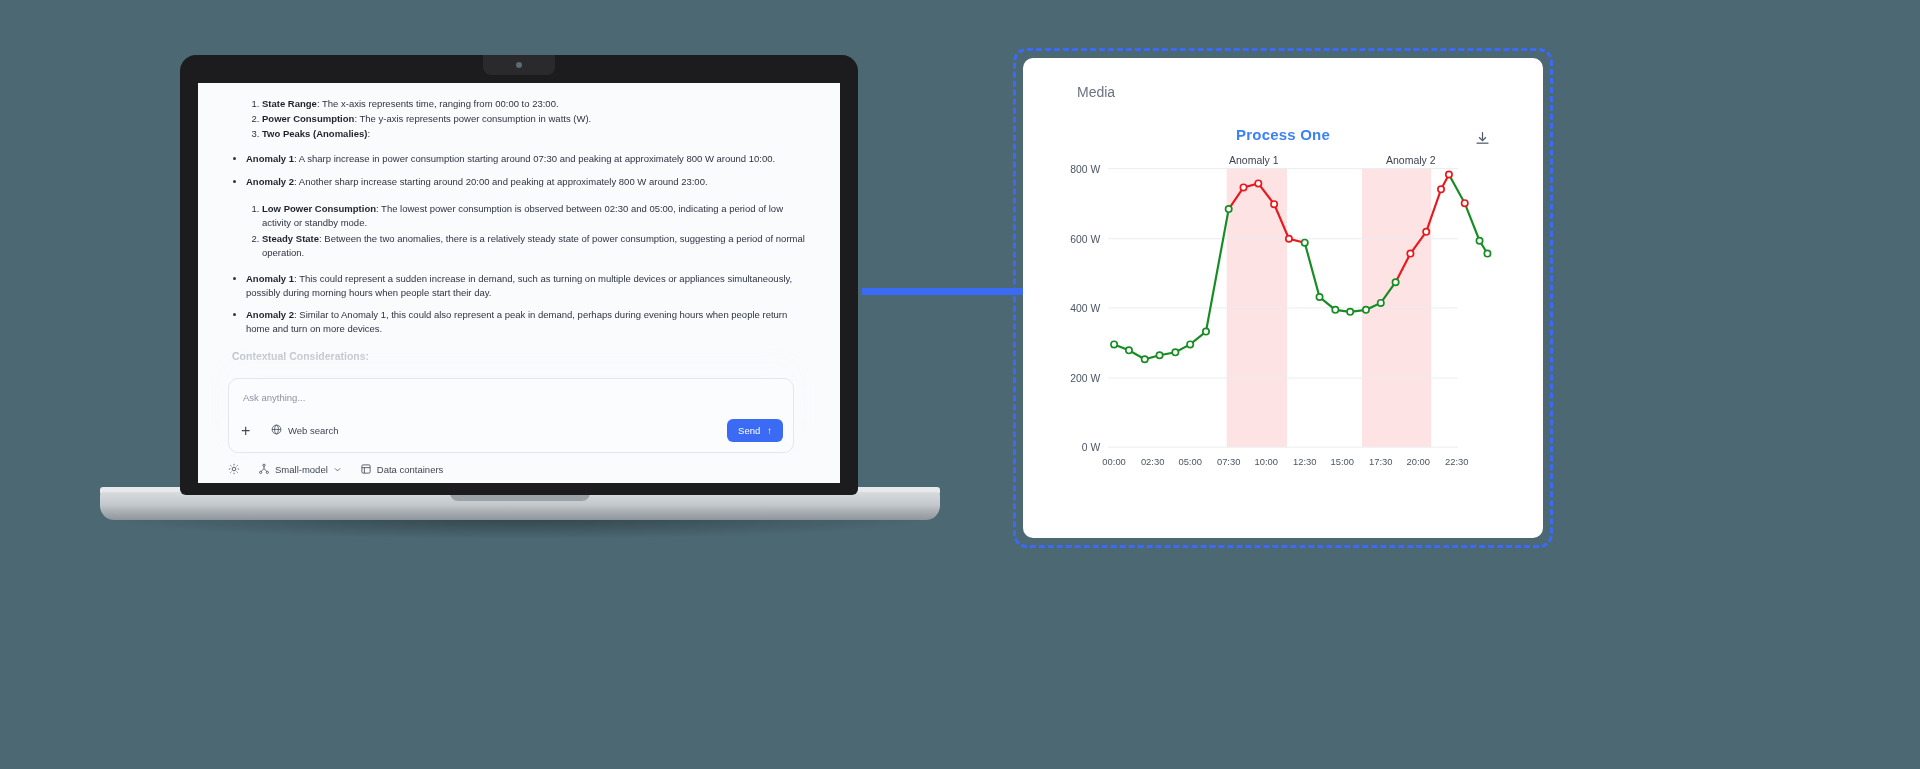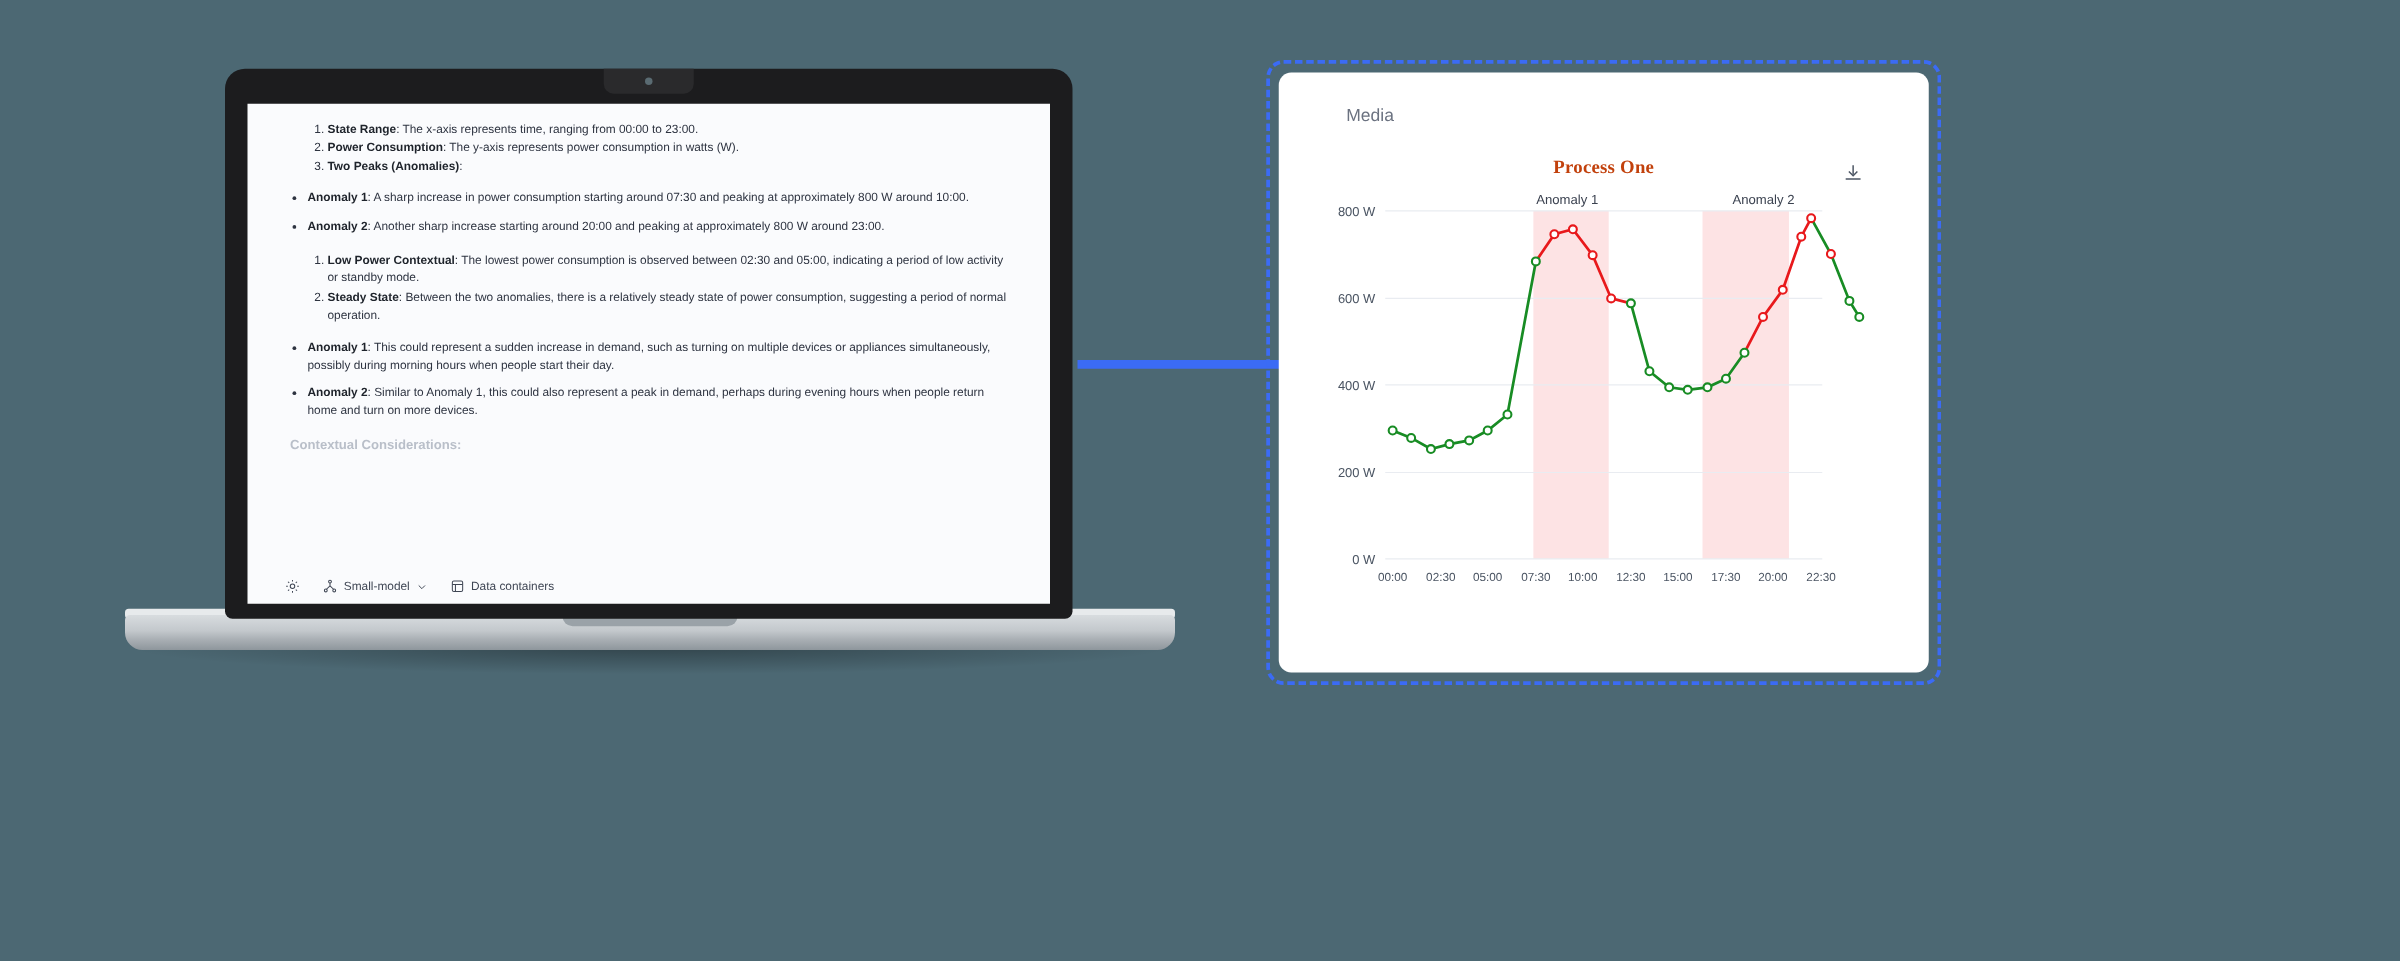--- a/index.html
+++ b/index.html
@@ -108,21 +108,21 @@
   }
   .panel-inner {
     width: 100%; height: 100%; background: #ffffff; border-radius: 10px; position: relative;
   }
   .media-label {
     position: absolute; left: 54px; top: 26px; font-size: 14px; color: #6b7280;
   }
   .dl-icon { position: absolute; right: 52px; top: 72px; cursor: pointer; }
   .chart-title {
     position: absolute; left: 0; right: 0; top: 68px; text-align: center;
-    font-size: 15px; font-weight: bold; color: #c2410c; letter-spacing: .2px; font-family: Liberation Serif, serif;
+    font-size: 15px; font-weight: bold; color: #3b82f6; letter-spacing: .2px;
   }
   .chart-area { position: absolute; left: 0; top: 0; width: 100%; height: 100%; }
   .anom-lbl { position: absolute; font-size: 10.5px; color: #3b4250; }
 </style>
 </head>
 <body>
 
 <div class="connector"></div>
 
 <div class="laptop">
@@ -154,40 +154,60 @@
           <li>
             <b>Anomaly 1</b><span>: A sharp increase in power consumption starting around 07:30 and peaking at approximately 800 W around 10:00.</span>
           </li>
           <li>
             <b>Anomaly 2</b><span>: Another sharp increase starting around 20:00 and peaking at approximately 800 W around 23:00.</span>
           </li>
         </ul>
 
         <ol class="inner">
           <li>
-            <b>Low Power Contextual</b><span>: The lowest power consumption is observed between 02:30 and 05:00, indicating a period of low activity or standby mode.</span>
+            <b>Low Power Consumption</b><span>: The lowest power consumption is observed between 02:30 and 05:00, indicating a period of low activity or standby mode.</span>
           </li>
           <li>
             <b>Steady State</b><span>: Between the two anomalies, there is a relatively steady state of power consumption, suggesting a period of normal operation.</span>
           </li>
         </ol>
 
 
         <ul>
           <li>
             <b>Anomaly 1</b><span>: This could represent a sudden increase in demand, such as turning on multiple devices or appliances simultaneously, possibly during morning hours when people start their day.</span>
           </li>
           <li>
             <b>Anomaly 2</b><span>: Similar to Anomaly 1, this could also represent a peak in demand, perhaps during evening hours when people return home and turn on more devices.</span>
           </li>
         </ul>
 
         <div class="faded">Contextual Considerations:</div>
       </div>
 
+      <div class="composer">
+        <div class="composer-input">Ask anything...</div>
+        <div class="composer-row">
+          <div class="plus-btn">+</div>
+          <div class="web-search">
+            <span>
+              <svg width="11" height="11" viewBox="0 0 16 16" fill="none" stroke="#3f4654" stroke-width="1.1">
+                <circle cx="8" cy="8" r="6.4"></circle>
+                  <ellipse cx="8" cy="8" rx="2.8" ry="6.4"></ellipse>
+                  <line x1="1.6" y1="8" x2="14.4" y2="8"></line>
+              </svg>
+            </span>
+            <span>Web search</span>
+          </div>
+          <div class="send-btn">
+            <span>Send</span>
+            <span>↑</span>
+          </div>
+        </div>
+      </div>
 
       <div class="bottom-bar">
         <div class="bb-item">
           <svg width="12" height="12" viewBox="0 0 16 16" fill="none" stroke="#3f4654" stroke-width="1.1">
             <circle cx="8" cy="8" r="2.4"></circle>
             <path d="M8 1.2v1.8M8 13v1.8M1.2 8h1.8M13 8h1.8M3.2 3.2l1.3 1.3M11.5 11.5l1.3 1.3M12.8 3.2l-1.3 1.3M4.5 11.5l-1.3 1.3"></path>
           </svg>
         </div>
         <div class="bb-item">
           <svg width="12" height="12" viewBox="0 0 16 16" fill="none" stroke="#3f4654" stroke-width="1.1">

